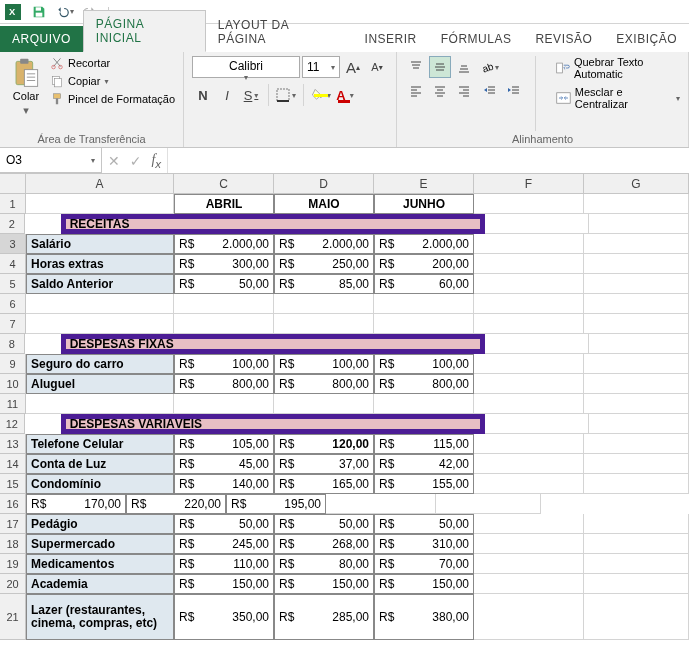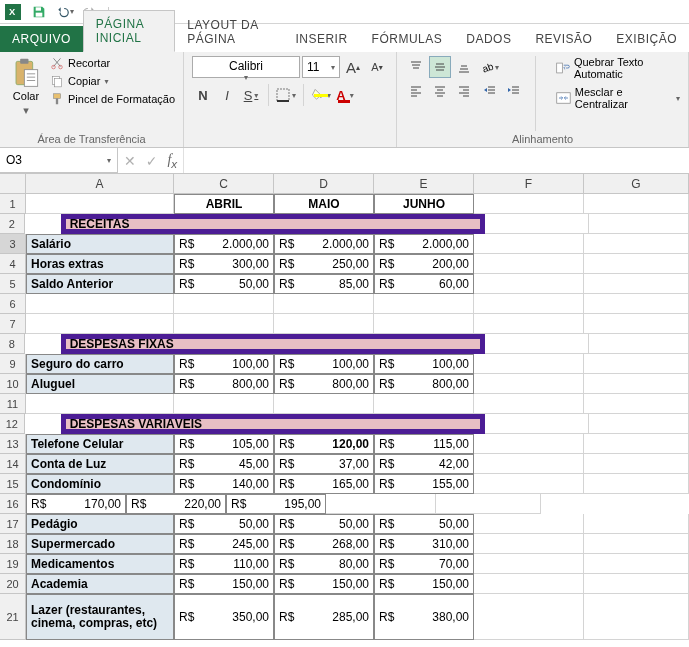--- a/index.html
+++ b/index.html
@@ -36,21 +36,21 @@
 
 .align-grid { display: grid; grid-template-columns: repeat(3,22px); grid-template-rows: repeat(2,22px); gap: 2px; }
 .align-extra { display:flex; flex-direction:column; gap:2px; margin-left:4px;}
 .align-right { display:flex; flex-direction:column; gap:6px; font-size:11px; margin-left:10px;}
 .align-right .row{display:flex;align-items:center;gap:4px;}
 
 .sep { width:1px; background:#d4d4d4; margin:0 4px; align-self:stretch;}
 
 
 .fbar { display: flex; align-items: center; height: 26px; border-bottom: 1px solid #c6c6c6; }
-.namebox { width: 118px; border: 1px solid #c6c6c6; border-top:none; border-left:none; height: 100%; display:flex; align-items:center; padding: 0 6px; font-size: 12px; justify-content:space-between;}
+.namebox { width: 102px; border: 1px solid #c6c6c6; border-top:none; border-left:none; height: 100%; display:flex; align-items:center; padding: 0 6px; font-size: 12px; justify-content:space-between;}
 .fbar-btns { display:flex; align-items:center; height:100%; border-right:1px solid #e0e0e0; padding:0 6px; gap:10px; color:#b0b0b0;}
 .fbar-btns .fx { font-style: italic; font-family: "Times New Roman", serif; color:#666; font-size:14px;}
 .fbar-input { flex:1; height:100%; padding:0 6px; }
 
 
 .grid-wrap { position:relative; }
 .corner { position:absolute; left:0; top:0; width:26px; height:20px; background:#f0f0f0; border-right:1px solid #c6c6c6; border-bottom:1px solid #c6c6c6;}
 .col-headers { display:flex; margin-left:26px; height:20px; background:#f0f0f0; border-bottom:1px solid #c6c6c6;}
 .col-h { border-right:1px solid #c6c6c6; display:flex; align-items:center; justify-content:center; font-size:12px; color:#444;}
 .rows { }
@@ -97,21 +97,20 @@
     </span>
   <span class="dd" style="color:#888;border-left:1px solid #ccc;padding-left:6px;">▾</span>
 </div>
 
 <div class="tabs">
   <div class="tab file">ARQUIVO</div>
   <div class="tab active">PÁGINA INICIAL</div>
   <div class="tab">LAYOUT DA PÁGINA</div>
   <div class="tab">INSERIR</div>
   <div class="tab">FÓRMULAS</div>
-  <div class="tab">DADOS</div>
   <div class="tab">REVISÃO</div>
   <div class="tab">EXIBIÇÃO</div>
 </div>
 
 <div class="ribbon">
 
   <div class="group">
     <div class="group-body">
       <div class="paste-btn">
         <svg viewBox="0 0 32 36">

